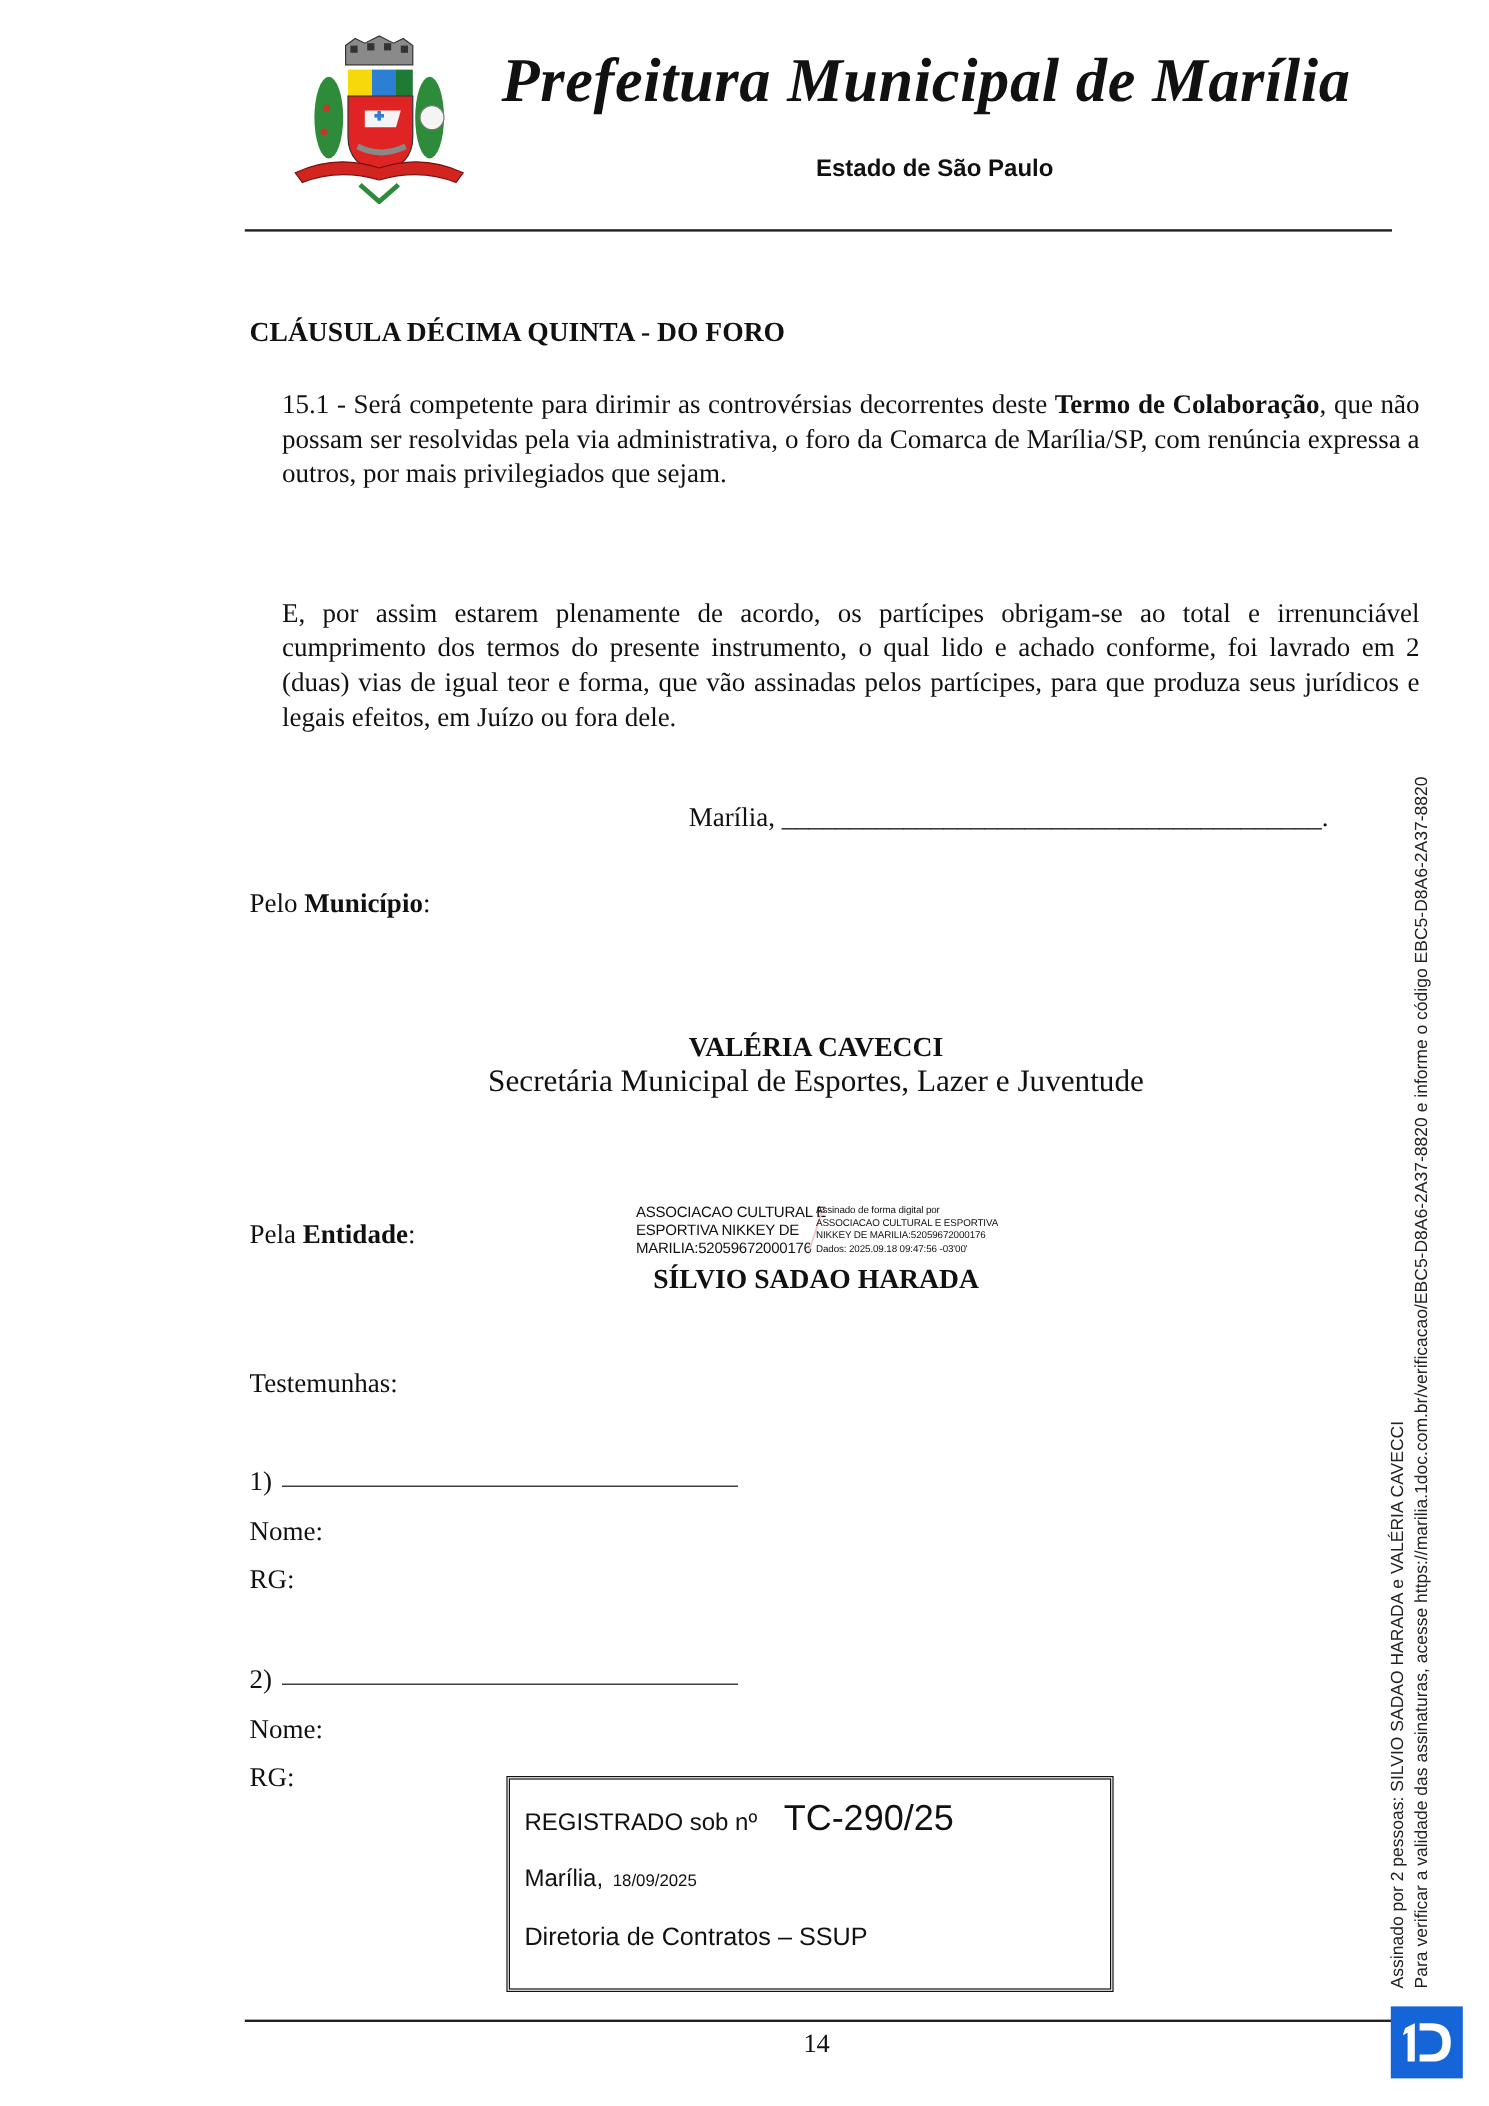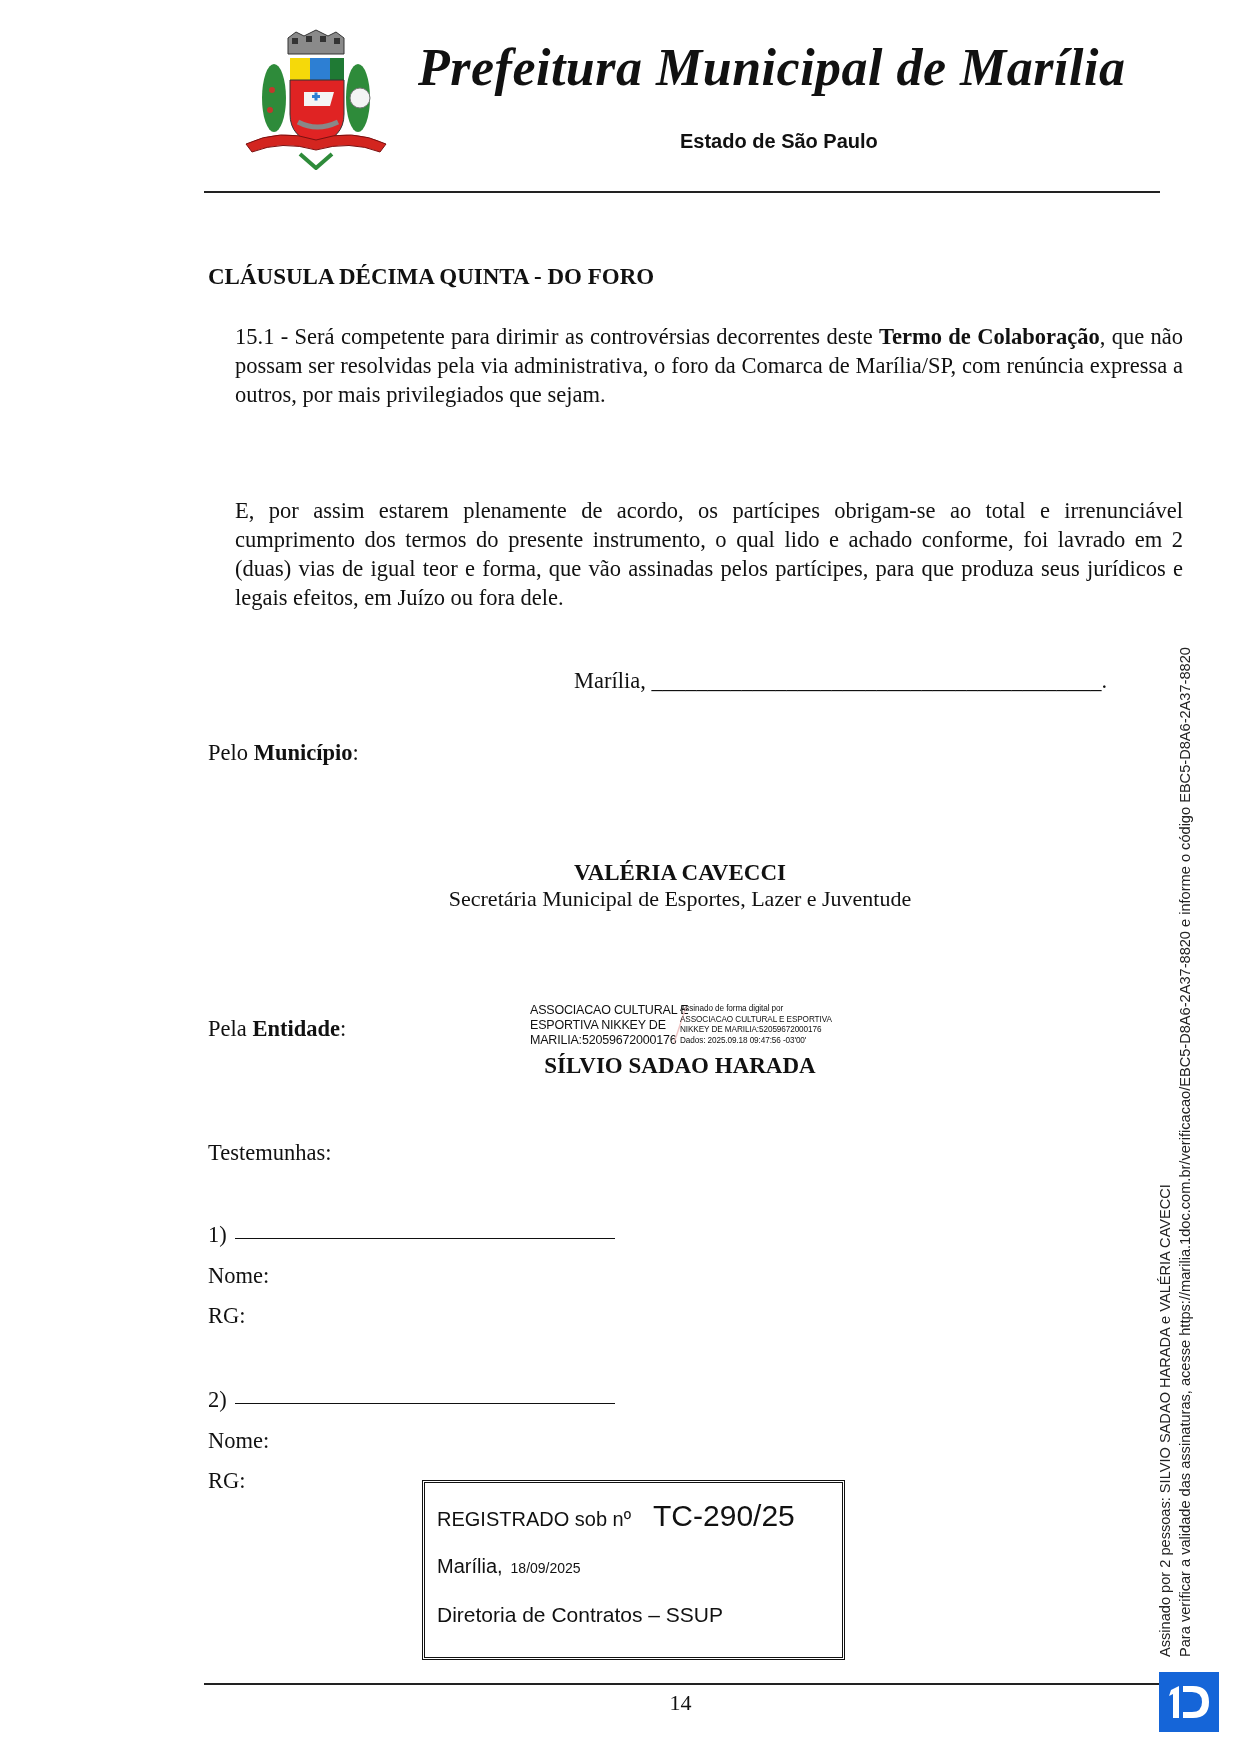--- a/index.html
+++ b/index.html
@@ -16,32 +16,32 @@
 
   
   .clause-head { left: 208px; top: 264px; font-size: 23px; font-weight: bold; white-space: nowrap; }
   .para { left: 224px; width: 948px; font-size: 22.5px; line-height: 29px; text-align: justify; margin-left: 11px; }
   .para1 { top: 322px; }
   .para2 { top: 496px; }
   .date-line { left: 574px; top: 668px; font-size: 22.5px; white-space: nowrap; }
   .label { left: 208px; font-size: 22.5px; white-space: nowrap; }
   .center-block { left: 360px; width: 640px; text-align: center; }
   .sig-name { font-size: 23px; font-weight: bold; }
-  .sig-role { font-size: 22px; }
+  .sig-role { font-size: 26px; }
 
   
   .dsig { left: 530px; top: 1003px; width: 300px; height: 44px; }
   .dsig-left { position: absolute; left: 0; top: 0; font-size: 12.5px; line-height: 15px; width: 145px; white-space: nowrap; letter-spacing: -0.2px; }
   .dsig-mark { position: absolute; left: 140px; top: 0; width: 20px; height: 44px; }
   .dsig-right { position: absolute; left: 150px; top: 1px; font-size: 8.2px; line-height: 10.5px; white-space: nowrap; letter-spacing: -0.1px; }
 
   .witness-line { display: inline-block; width: 380px; border-bottom: 1.5px solid #111; margin-left: 8px; transform: translateY(-3px); }
 
   
-  .regbox { left: 422px; top: 1480px; width: 423px; height: 180px; border: 3px double #111; box-sizing: border-box; }
+  .regbox { left: 422px; top: 1480px; width: 506px; height: 180px; border: 3px double #111; box-sizing: border-box; }
   .reg-row { position: absolute; left: 12px; white-space: nowrap; }
   .reg-label { font-size: 20px; }
   .reg-code { font-size: 30px; margin-left: 22px; }
   .reg-date { font-size: 14px; margin-left: 8px; }
 
   .hrule-bottom { left: 204px; top: 1683px; width: 956px; height: 2px; background: #222; }
   .page-num { left: 0; width: 1361px; top: 1690px; text-align: center; font-size: 22px; }
 
   
   .side-text { position: absolute; left: 1155px; top: 1657px; transform-origin: 0 0; transform: rotate(-90deg); font-size: 14.6px; line-height: 20px; white-space: nowrap; color: #222; }

